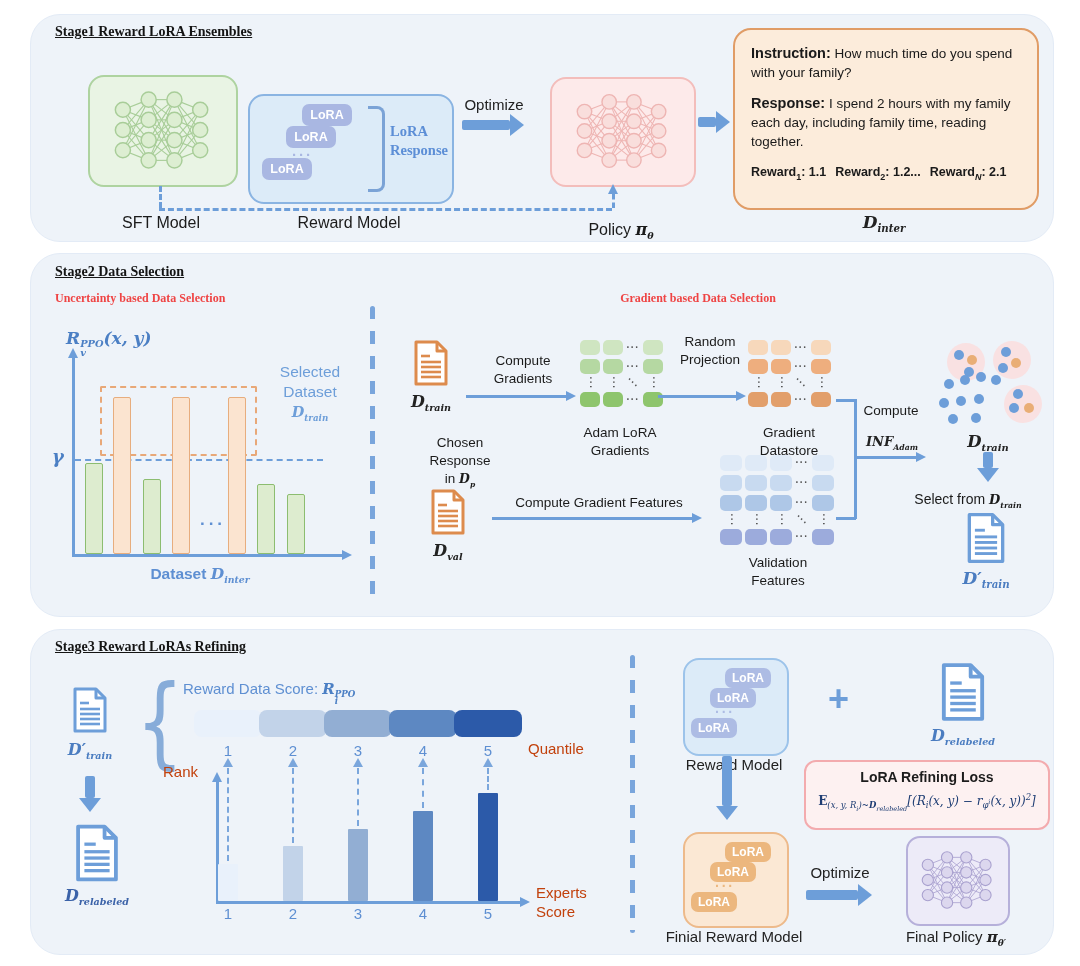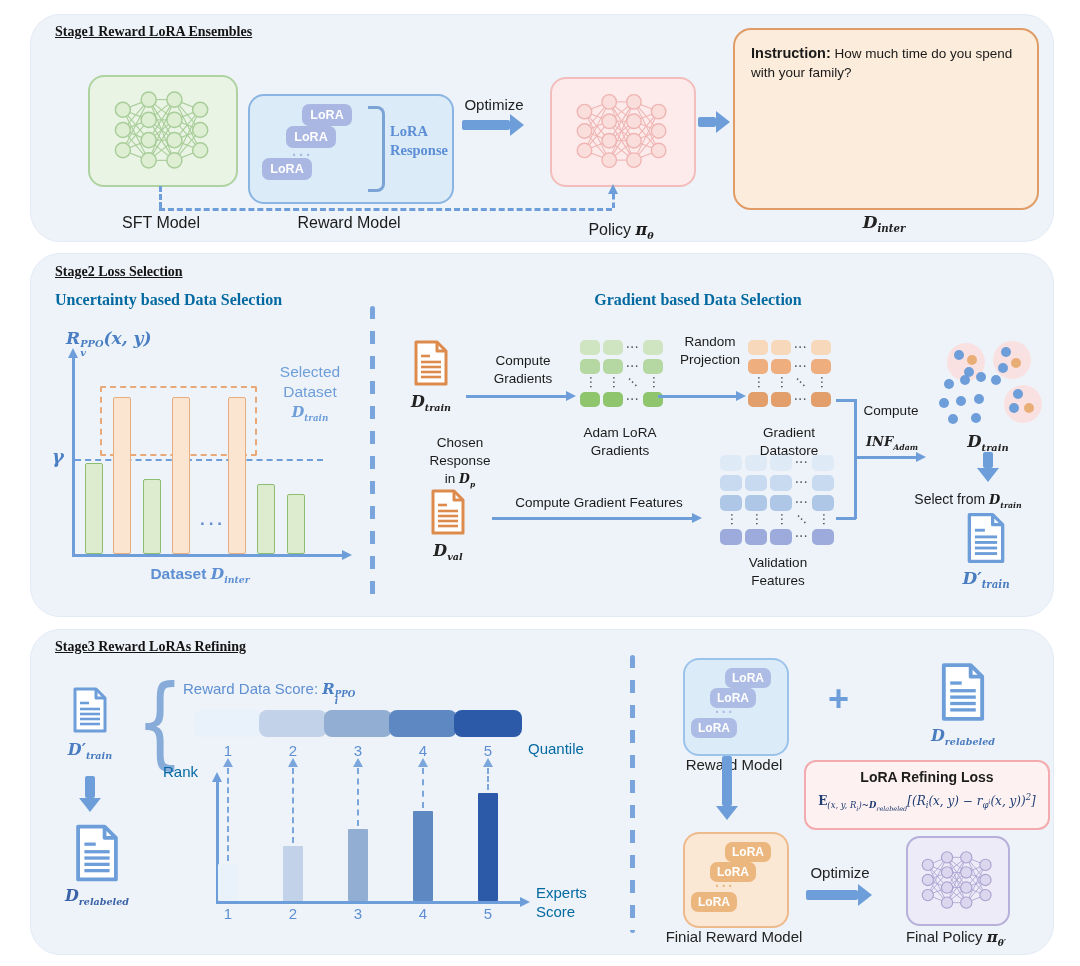--- a/index.html
+++ b/index.html
@@ -1,24 +1,24 @@
 <!DOCTYPE html>
 <html><head>
 <meta charset="utf-8">
 <style>
   html,body{margin:0;padding:0;background:#fff;}
   #root{position:relative;width:1080px;height:966px;font-family:"Liberation Sans",sans-serif;color:#222;overflow:hidden;}
   .panel{position:absolute;background:#eef3f9;border:1px solid #e3ebf6;border-radius:30px;}
   .t{position:absolute;}
   .c{text-align:center;}
   .hdr{font-family:"Liberation Serif",serif;font-weight:bold;font-size:14px;text-decoration:underline;color:#141414;}
-  .subhdr{font-family:"Liberation Serif",serif;font-weight:bold;font-size:16px;color:#0369a1;}
+  .subhdr{font-family:"Liberation Serif",serif;font-weight:bold;font-size:12px;color:#ef4444;}
   .math{font-family:"DejaVu Serif",serif;font-style:italic;font-weight:bold;}
   .math sub{font-size:0.6em;}
-  .blue{color:#0369a1;}
+  .blue{color:#c2410c;}
   .mathblue{color:#4b7fc4;}
   .navy{color:#3b62a8;}
   .box{position:absolute;border-radius:16px;}
   .lbl{font-size:16px;color:#1b1b1b;}
   
   .ar-r{position:absolute;height:10px;background:#6d9ed9;border-radius:2px;}
   .ar-r::after{content:"";position:absolute;left:100%;top:50%;transform:translateY(-50%);border-left:14px solid #6d9ed9;border-top:11px solid transparent;border-bottom:11px solid transparent;}
   .ar-d{position:absolute;width:10px;background:#6d9ed9;border-radius:2px;}
   .ar-d::after{content:"";position:absolute;top:100%;left:50%;transform:translateX(-50%);border-top:14px solid #6d9ed9;border-left:11px solid transparent;border-right:11px solid transparent;}
   
@@ -210,32 +210,38 @@
         </svg></span>
   </div>
   <div class="t lbl c" style="left:550px;top:220px;width:142px;">
     <span>Policy </span><span class="math"><span>π</span><sub>θ</sub></span>
   </div>
 
   <div class="ar-r" style="left:698px;top:117px;width:18px;"></div>
 
   <div class="card" style="left:733px;top:28px;width:270px;height:152px;">
     <div><b>Instruction:</b><span> How much time do you spend with your family?</span></div>
+    <div style="margin-top:10px;"><b>Response:</b><span>  I spend 2 hours with my family each day, including family time, reading together.</span></div>
+    <div class="rewards">
+      <span><span>Reward</span><sub>1</sub><span>: 1.1</span></span>
+      <span><span>Reward</span><sub>2</sub><span>: 1.2...</span></span>
+      <span><span>Reward</span><sub style="font-style:italic">N</sub><span>: 2.1</span></span>
+    </div>
   </div>
   <div class="t c math" style="left:733px;top:212px;width:302px;font-size:17px;">
     <span>D</span><sub>inter</sub>
   </div>
 
   <div class="vdash" style="left:159px;top:186px;height:22px;"></div>
   <div class="hdash" style="left:159px;top:208px;width:453px;"></div>
   <div class="vdash" style="left:612px;top:194px;height:14px;"></div>
   <div class="axhead-up" style="left:608px;top:184px;"></div>
 
   <div class="panel" style="left:30px;top:253px;width:1022px;height:362px;"></div>
-  <div class="t hdr" style="left:55px;top:264px;">Stage2 Loss Selection</div>
+  <div class="t hdr" style="left:55px;top:264px;">Stage2 Data Selection</div>
   <div class="t subhdr" style="left:55px;top:291px;">Uncertainty based Data Selection</div>
   <div class="divider" style="left:370px;top:306px;height:294px;"></div>
   <div class="t subhdr c" style="left:548px;top:291px;width:300px;">Gradient based Data Selection</div>
 
   <div class="t" id="u-chart" style="left:50px;top:328px;width:322px;height:270px;">
     <span class="t math mathblue" style="left:16px;top:0;font-size:17px;">
       <span>R</span><span class="stk">
           <span>PPO</span>
           <span>v</span>
         </span><span>(x, y)</span>

